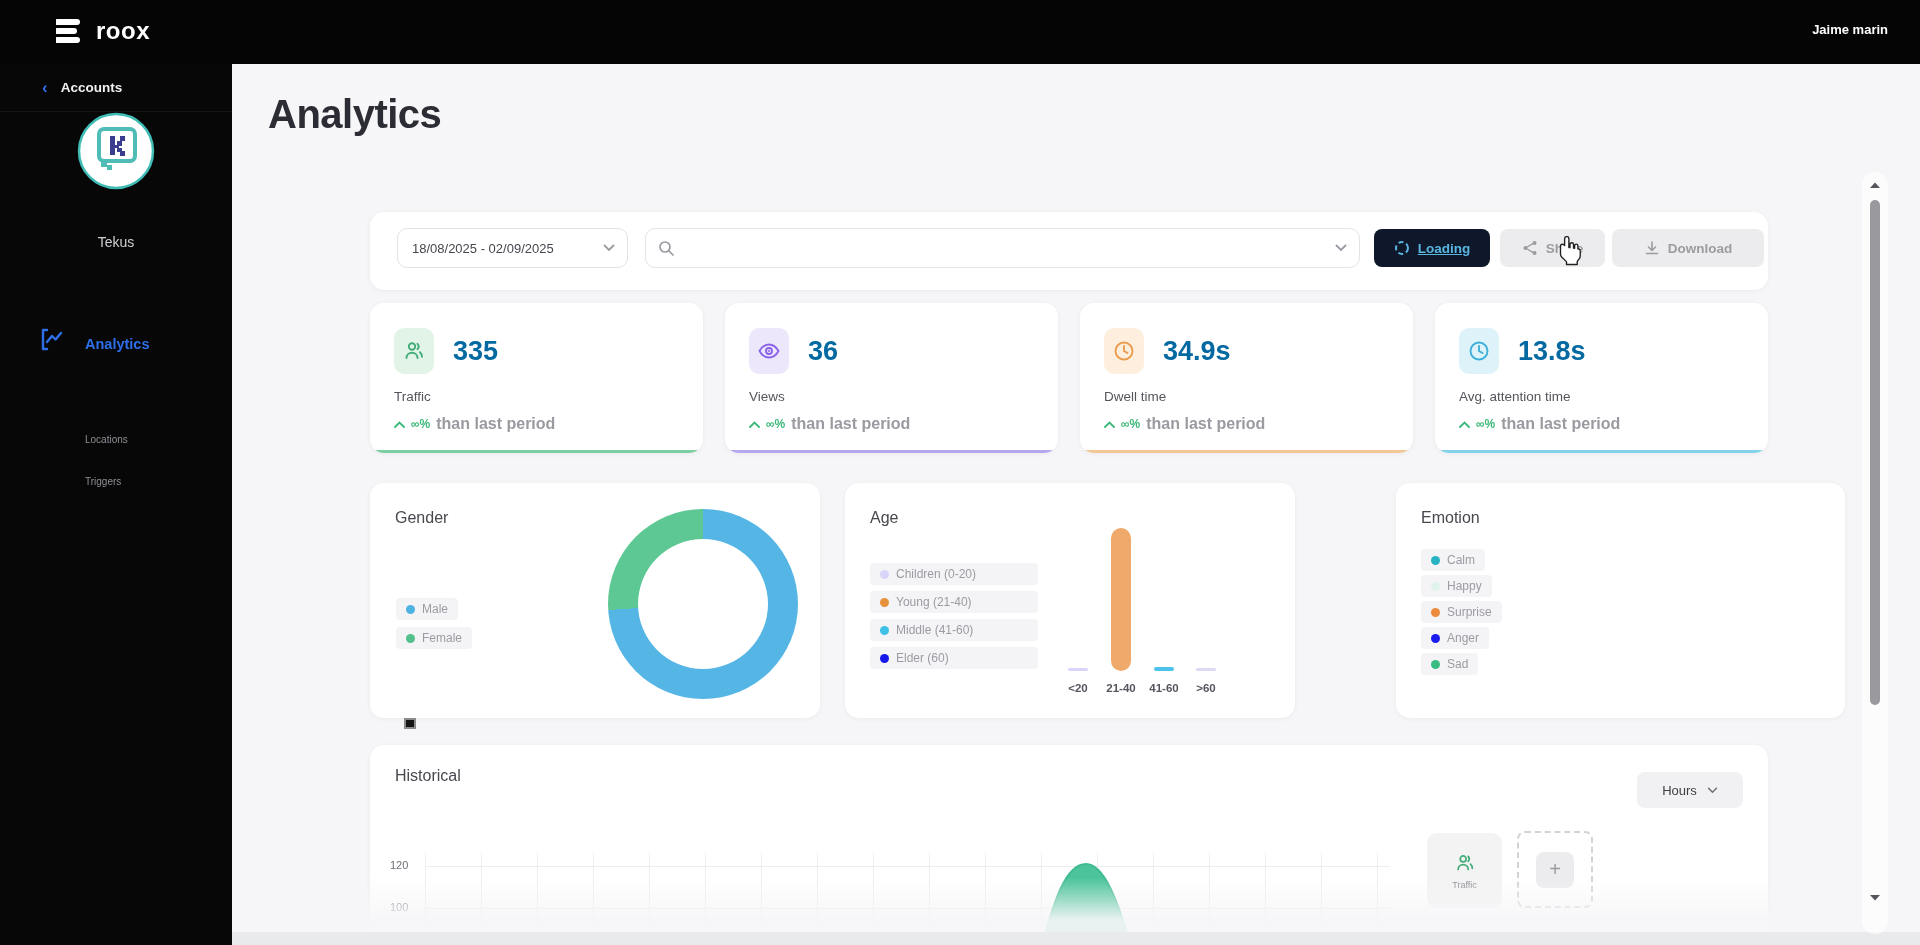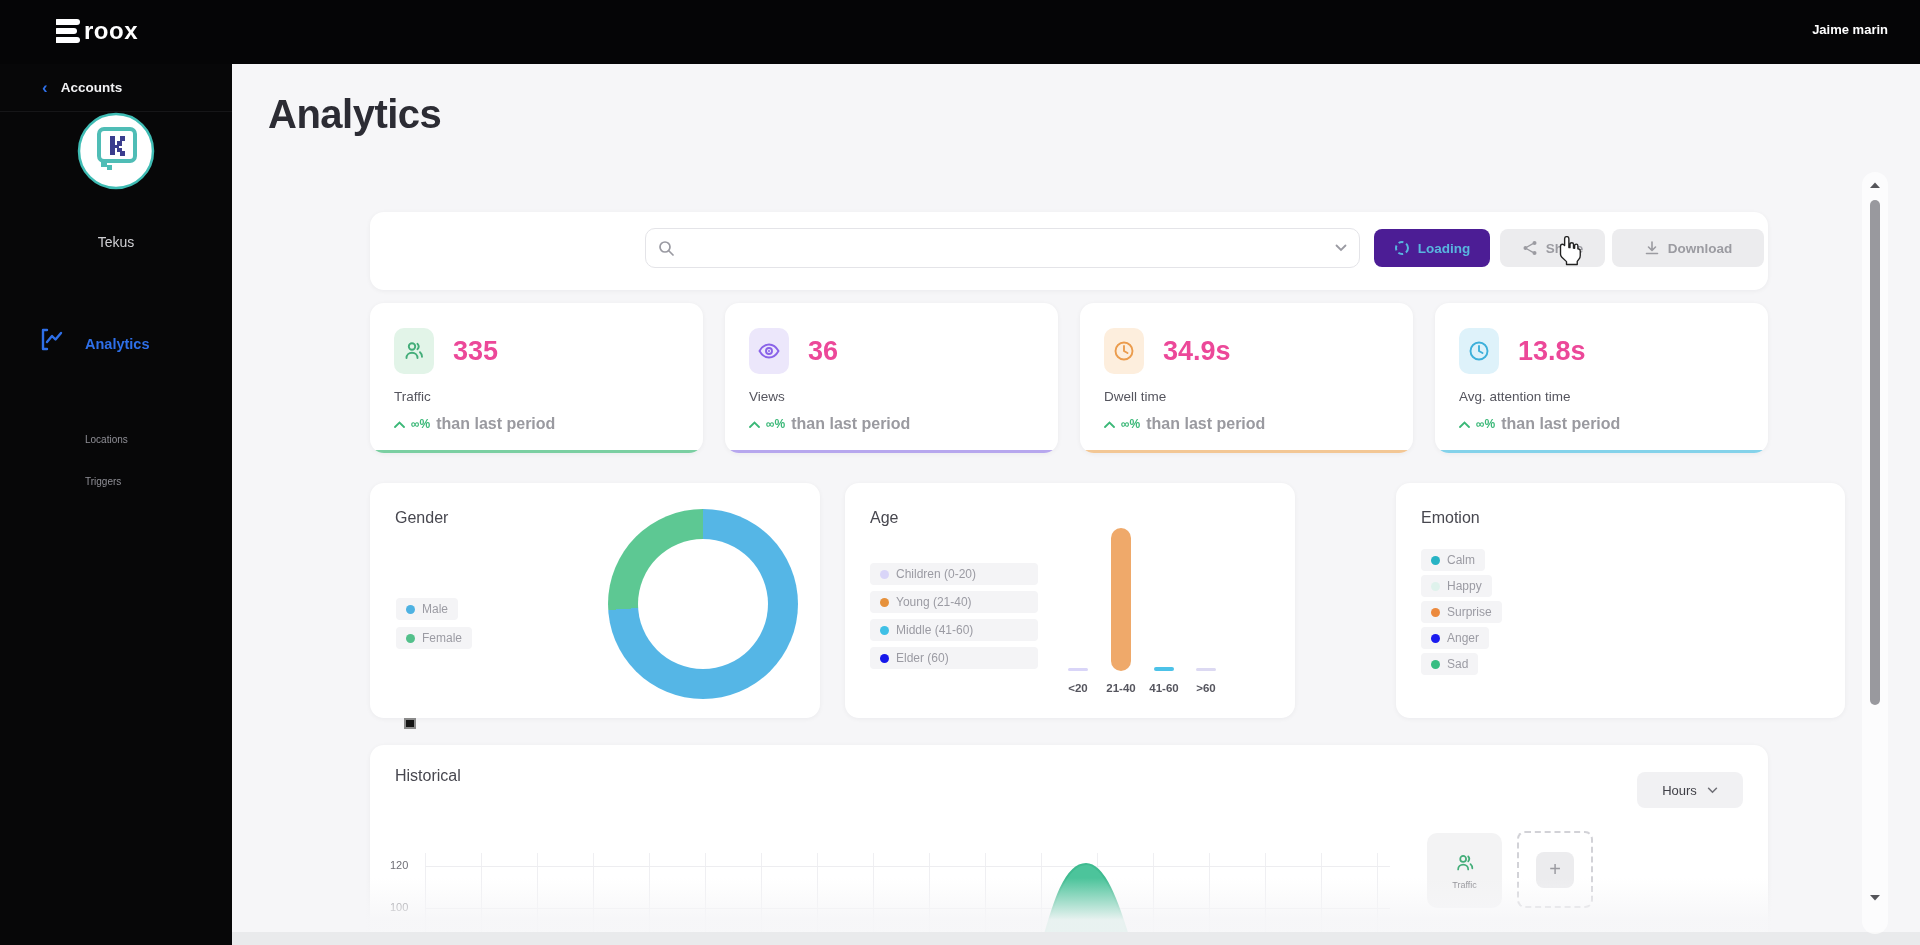--- a/index.html
+++ b/index.html
@@ -1,20 +1,20 @@
 <!DOCTYPE html>
 <html><head>
 <meta charset="utf-8">
 <style>
   * { margin:0; padding:0; box-sizing:border-box; }
   html,body { width:1920px; height:945px; overflow:hidden; }
   body { font-family:"Liberation Sans", sans-serif; background:#f6f6f8; position:relative; }
   
   .topbar { position:absolute; left:0; top:0; width:1920px; height:64px; background:#050506; z-index:30; }
-  .logo { position:absolute; left:56px; top:17px; display:flex; align-items:center; gap:4px; }
+  .logo { position:absolute; left:56px; top:17px; display:flex; align-items:center; gap:16px; }
   .logo-b { display:flex; flex-direction:column; gap:3px; }
   .logo-b i { display:block; width:24px; height:6px; background:#fff; border-radius:1px 6px 6px 1px; }
   .logo-b i:nth-child(2){ width:21px; }
   .logo-text { color:#fff; font-size:24px; font-weight:800; letter-spacing:.5px; }
   .username { position:absolute; right:32px; top:22px; color:#fff; font-size:13px; font-weight:700; }
   
   .sidebar { position:absolute; left:0; top:64px; width:232px; height:881px; background:#070708; z-index:25; }
   .back-row { display:flex; align-items:center; gap:13px; padding:15px 0 15px 42px; border-bottom:1px solid #161618; cursor:pointer; }
   .back-chevron { color:#2e6fe8; font-size:17px; font-weight:800; line-height:1; }
   .back-label { color:#f1f1f3; font-size:13.5px; font-weight:700; }
@@ -28,29 +28,29 @@
   .main-bg { position:absolute; left:232px; top:64px; width:1688px; height:881px; background:#f6f6f8; }
   .page-title { position:absolute; left:268px; top:92px; font-size:40px; font-weight:800; color:#2c2c34; letter-spacing:-.5px; }
   .card { position:absolute; background:#fff; border-radius:14px; box-shadow:0 1px 5px rgba(25,25,35,.05); }
   
   .ctl { position:absolute; display:flex; align-items:center; }
   .date-select { left:27px; top:16px; width:231px; height:40px; border:1px solid #e2e2e7; border-radius:10px; padding:0 12px 0 14px; justify-content:space-between; cursor:pointer; background:#fff; }
   .date-text { font-size:13px; color:#46464e; }
   .search-box { left:275px; top:16px; width:715px; height:40px; border:1px solid #e4e4e8; border-radius:10px; padding:0 12px; gap:8px; background:#fff; }
   .search-box input { border:none; outline:none; flex:1; font-size:13px; color:#46464e; font-family:inherit; background:transparent; }
   .btn { position:absolute; top:17px; height:38px; border:none; border-radius:8px; display:flex; align-items:center; justify-content:center; gap:8px; font-size:13.5px; font-weight:600; font-family:inherit; cursor:pointer; }
-  .btn-loading { left:1004px; width:116px; background:#4c1d95; color:#58b6df; }
+  .btn-loading { left:1004px; width:116px; background:#0f172a; color:#58b6df;text-decoration:underline; }
   .btn-gray { background:#ececee; color:#9b9ba1; }
   .btn-share { left:1130px; width:105px; }
   .btn-download { left:1242px; width:152px; }
   
   .stat-card { width:333px; height:150px; top:303px; padding:25px 24px 0 24px; overflow:hidden; }
   .stat-top { display:flex; align-items:center; gap:19px; }
   .icon-tile { width:40px; height:46px; border-radius:10px; display:flex; align-items:center; justify-content:center; }
-  .stat-value { font-size:27px; font-weight:600; color:#ec4899; }
+  .stat-value { font-size:27px; font-weight:600; color:#0369a1; }
   .stat-label { margin-top:15px; font-size:13.5px; color:#55555e; }
   .trend { margin-top:11px; display:flex; align-items:center; gap:6px; }
   .trend-pct { font-size:12px; font-weight:800; color:#3bb878; }
   .trend-text { font-size:16px; color:#9a9aa0;font-weight:bold; }
   .accent { position:absolute; left:0; bottom:0; width:100%; height:3px; }
   
   .chart-card { top:483px; height:235px; }
   .card-title { position:absolute; left:25px; top:26px; font-size:16px; color:#47474f; }
   .pill { position:absolute; display:flex; align-items:center; gap:7px; background:#f4f4f6; border-radius:4px; padding:4px 10px; font-size:12px; color:#9b9ba3; white-space:nowrap; }
   .dot { width:9px; height:9px; border-radius:50%; flex:none; }
@@ -127,20 +127,26 @@
 
 
   <div class="nav-sub" style="top:370px;">Locations</div>
   <div class="nav-sub" style="top:412px;">Triggers</div>
 </div>
 
 <div class="main-bg"></div>
 <h1 class="page-title">Analytics</h1>
 
 <div class="card" style="left:370px; top:212px; width:1398px; height:78px;">
+  <div class="ctl date-select">
+    <span class="date-text">18/08/2025 - 02/09/2025</span>
+    <svg width="12" height="8" viewBox="0 0 12 8">
+        <path d="M1.5 1.5 L6 6 L10.5 1.5" stroke="#9a9aa2" stroke-width="1.8" fill="none" stroke-linecap="round"></path>
+      </svg>
+  </div>
   <div class="ctl search-box">
     <svg width="17" height="17" viewBox="0 0 17 17">
         <circle cx="7" cy="7" r="5" stroke="#9a9aa2" stroke-width="1.7" fill="none"></circle>
         <path d="M11 11 L15 15" stroke="#9a9aa2" stroke-width="1.7" stroke-linecap="round"></path>
       </svg>
     <input type="text" placeholder="" style="">
     <svg width="12" height="8" viewBox="0 0 12 8">
         <path d="M1.5 1.5 L6 6 L10.5 1.5" stroke="#9a9aa2" stroke-width="1.8" fill="none" stroke-linecap="round"></path>
       </svg>
   </div>

